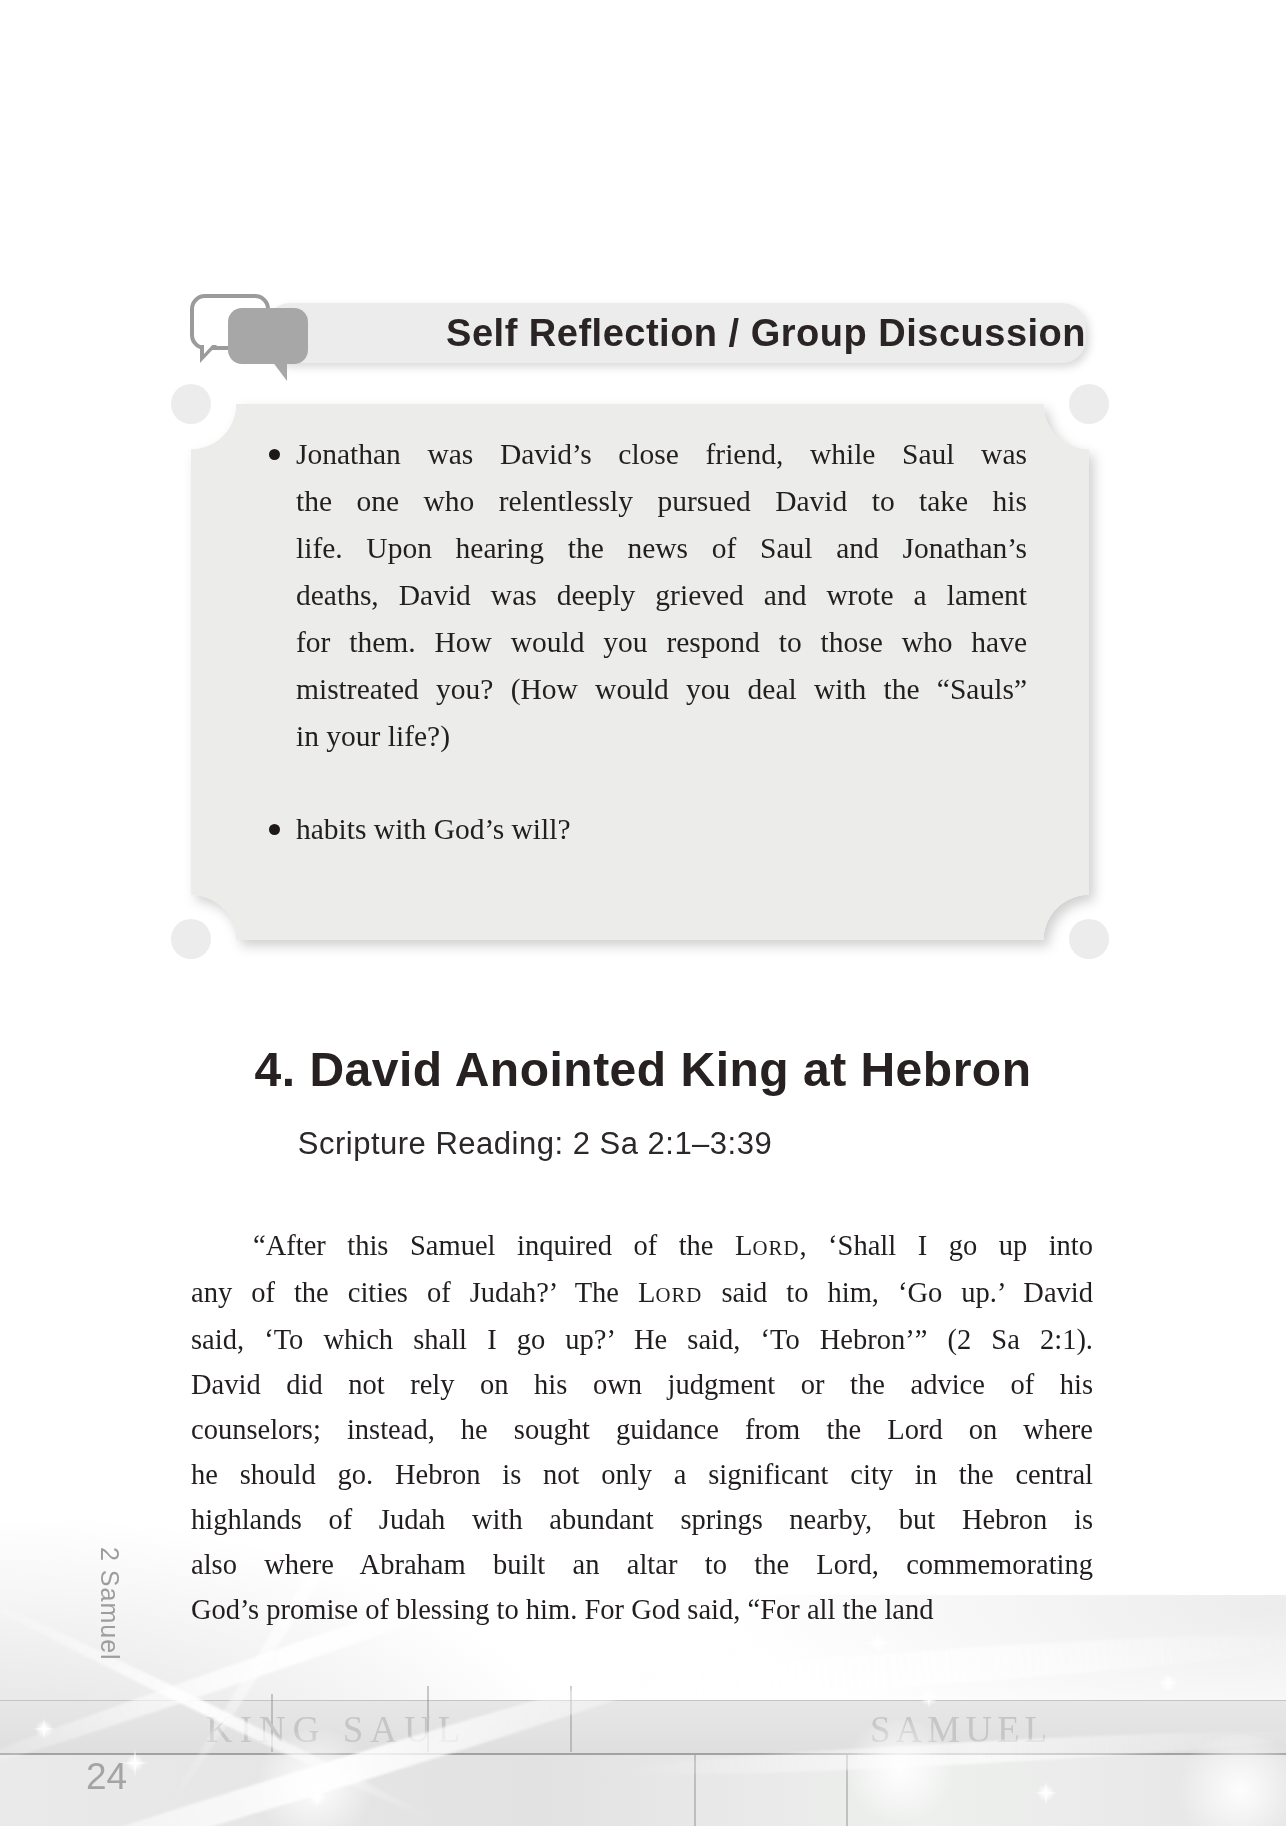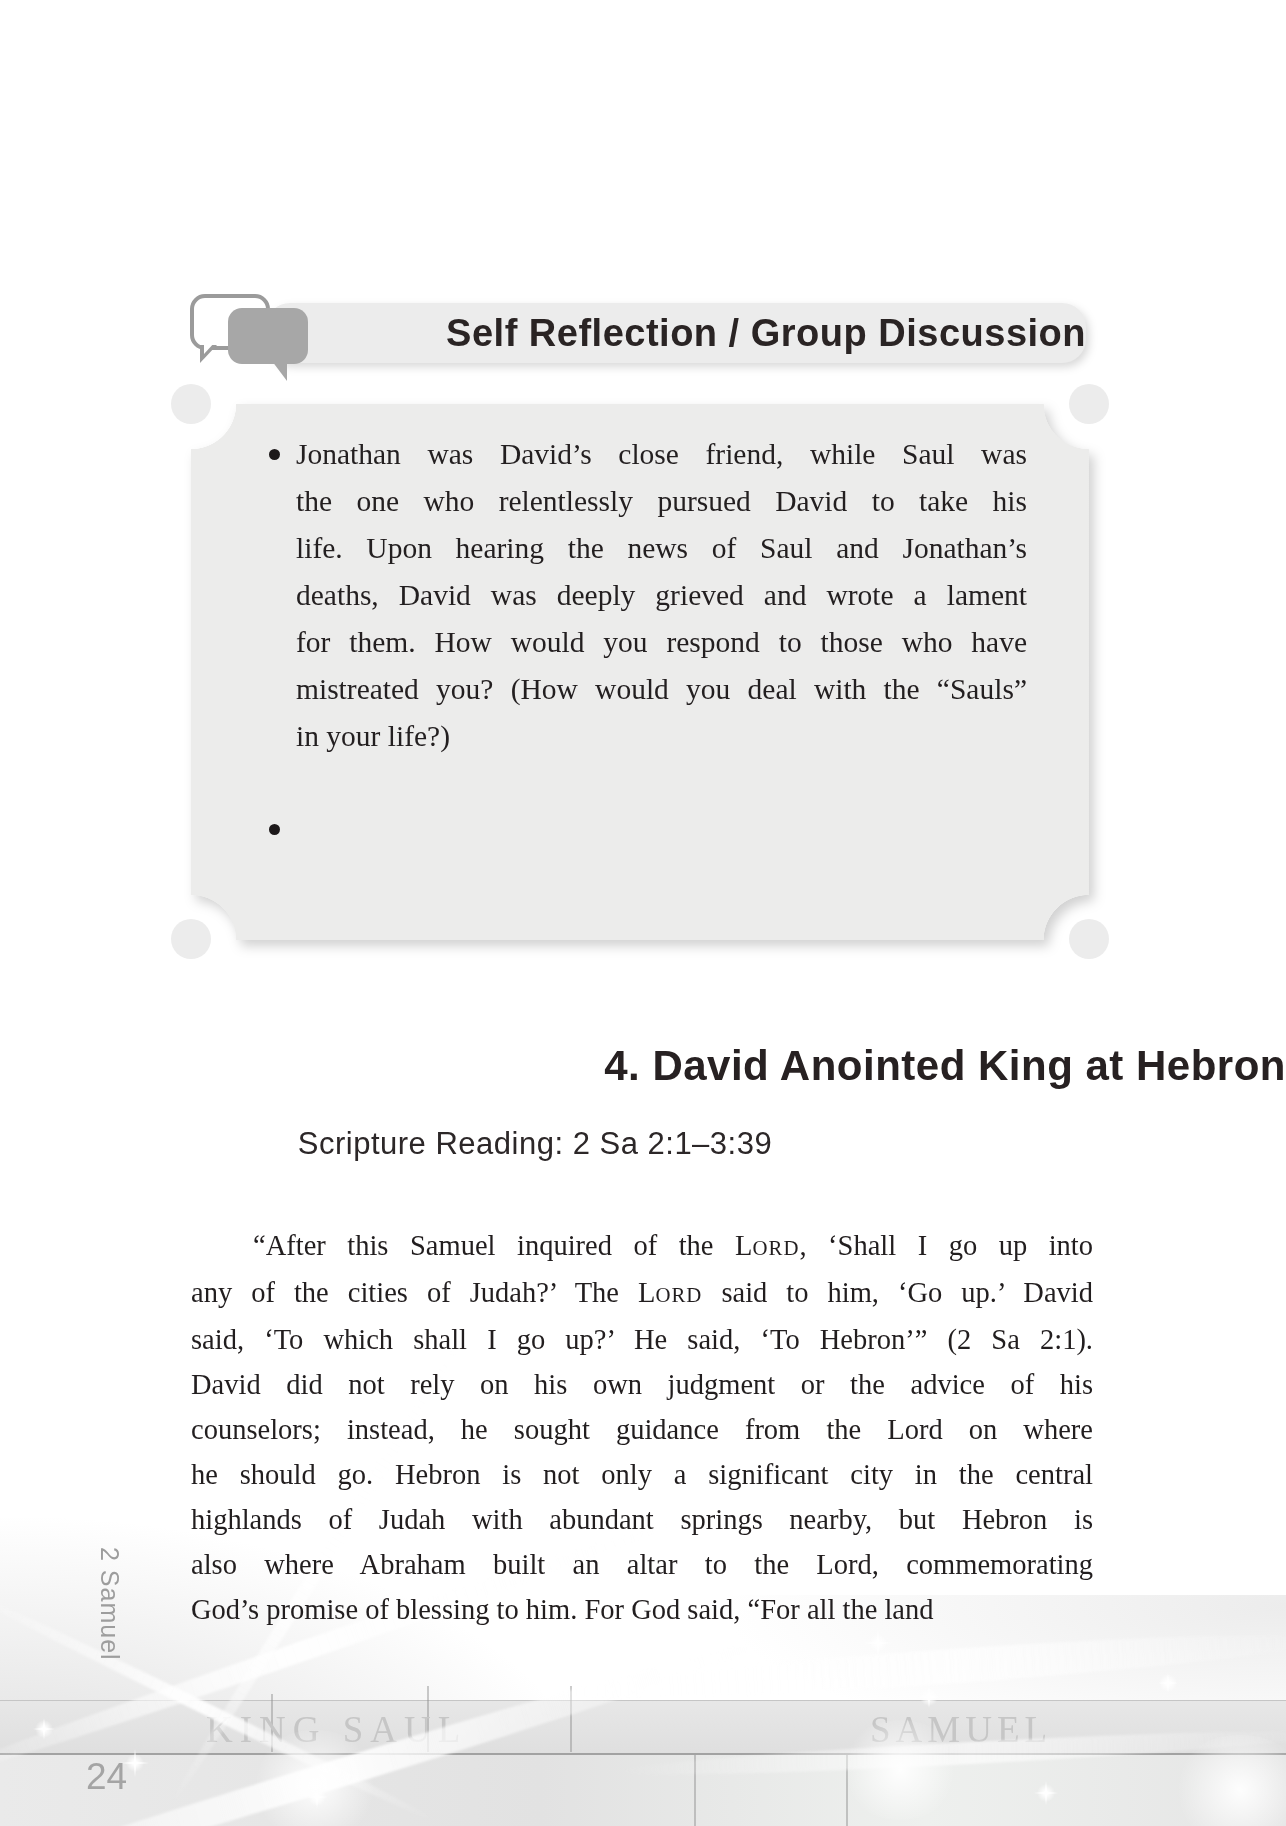--- a/index.html
+++ b/index.html
@@ -63,22 +63,22 @@
   .dbox li + li{margin-top:46px;}
   .dbox li::before{content:'';position:absolute;left:-27px;top:18px;width:11px;height:11px;
      border-radius:50%;background:#1d191a;}
 
   
   .jline{text-align:justify;text-align-last:justify;}
   .jlast{text-align-last:left;}
   .smallcaps{text-transform:uppercase;font-size:.73em;letter-spacing:.05em;}
 
   
-  .sec-heading{position:absolute;left:0;top:1042px;width:1286px;text-align:right;
-     font-size:42px;font-weight:bold;color:#272122;letter-spacing:.5px;z-index:2;}
+  .sec-heading{position:absolute;left:0;top:1042px;width:1286px;text-align:center;
+     font-size:48px;font-weight:bold;color:#272122;letter-spacing:.5px;z-index:2;}
   .sec-scripture{position:absolute;left:0;top:1126px;width:1070px;text-align:center;
      font-size:31px;color:#2c2728;letter-spacing:.5px;z-index:2;}
 
   
   .body-par{position:absolute;left:191px;top:1223px;width:902px;z-index:2;
      font-family:"Liberation Serif","DejaVu Serif",serif;font-size:28.5px;line-height:45px;color:#221e1f;}
   .body-par .jline:first-child{text-indent:62px;}
 
   
   .side-label{position:absolute;left:95px;top:1547px;z-index:2;writing-mode:vertical-rl;
@@ -140,20 +140,21 @@
     <li>
         <div class="jline"><span>Jonathan was David’s close friend, while Saul was</span></div>
         <div class="jline"><span>the one who relentlessly pursued David to take his</span></div>
         <div class="jline"><span>life. Upon hearing the news of Saul and Jonathan’s</span></div>
         <div class="jline"><span>deaths, David was deeply grieved and wrote a lament</span></div>
         <div class="jline"><span>for them. How would you respond to those who have</span></div>
         <div class="jline"><span>mistreated you? (How would you deal with the “Sauls”</span></div>
         <div class="jline jlast"><span>in your life?)</span></div>
       </li>
     <li>
+        <div class="jline jlast"><span>habits with God’s will?</span></div>
       </li>
   </ul>
 </div>
 
 <div class="sec-heading">4. David Anointed King at Hebron</div>
 <div class="sec-scripture">Scripture Reading: 2 Sa 2:1–3:39</div>
 
 <div class="body-par">
     <div class="jline"><span>“After this Samuel inquired of the L</span><span class="smallcaps">ord</span><span>, ‘Shall I go up into</span></div>
     <div class="jline"><span>any of the cities of Judah?’ The L</span><span class="smallcaps">ord</span><span> said to him, ‘Go up.’ David</span></div>

